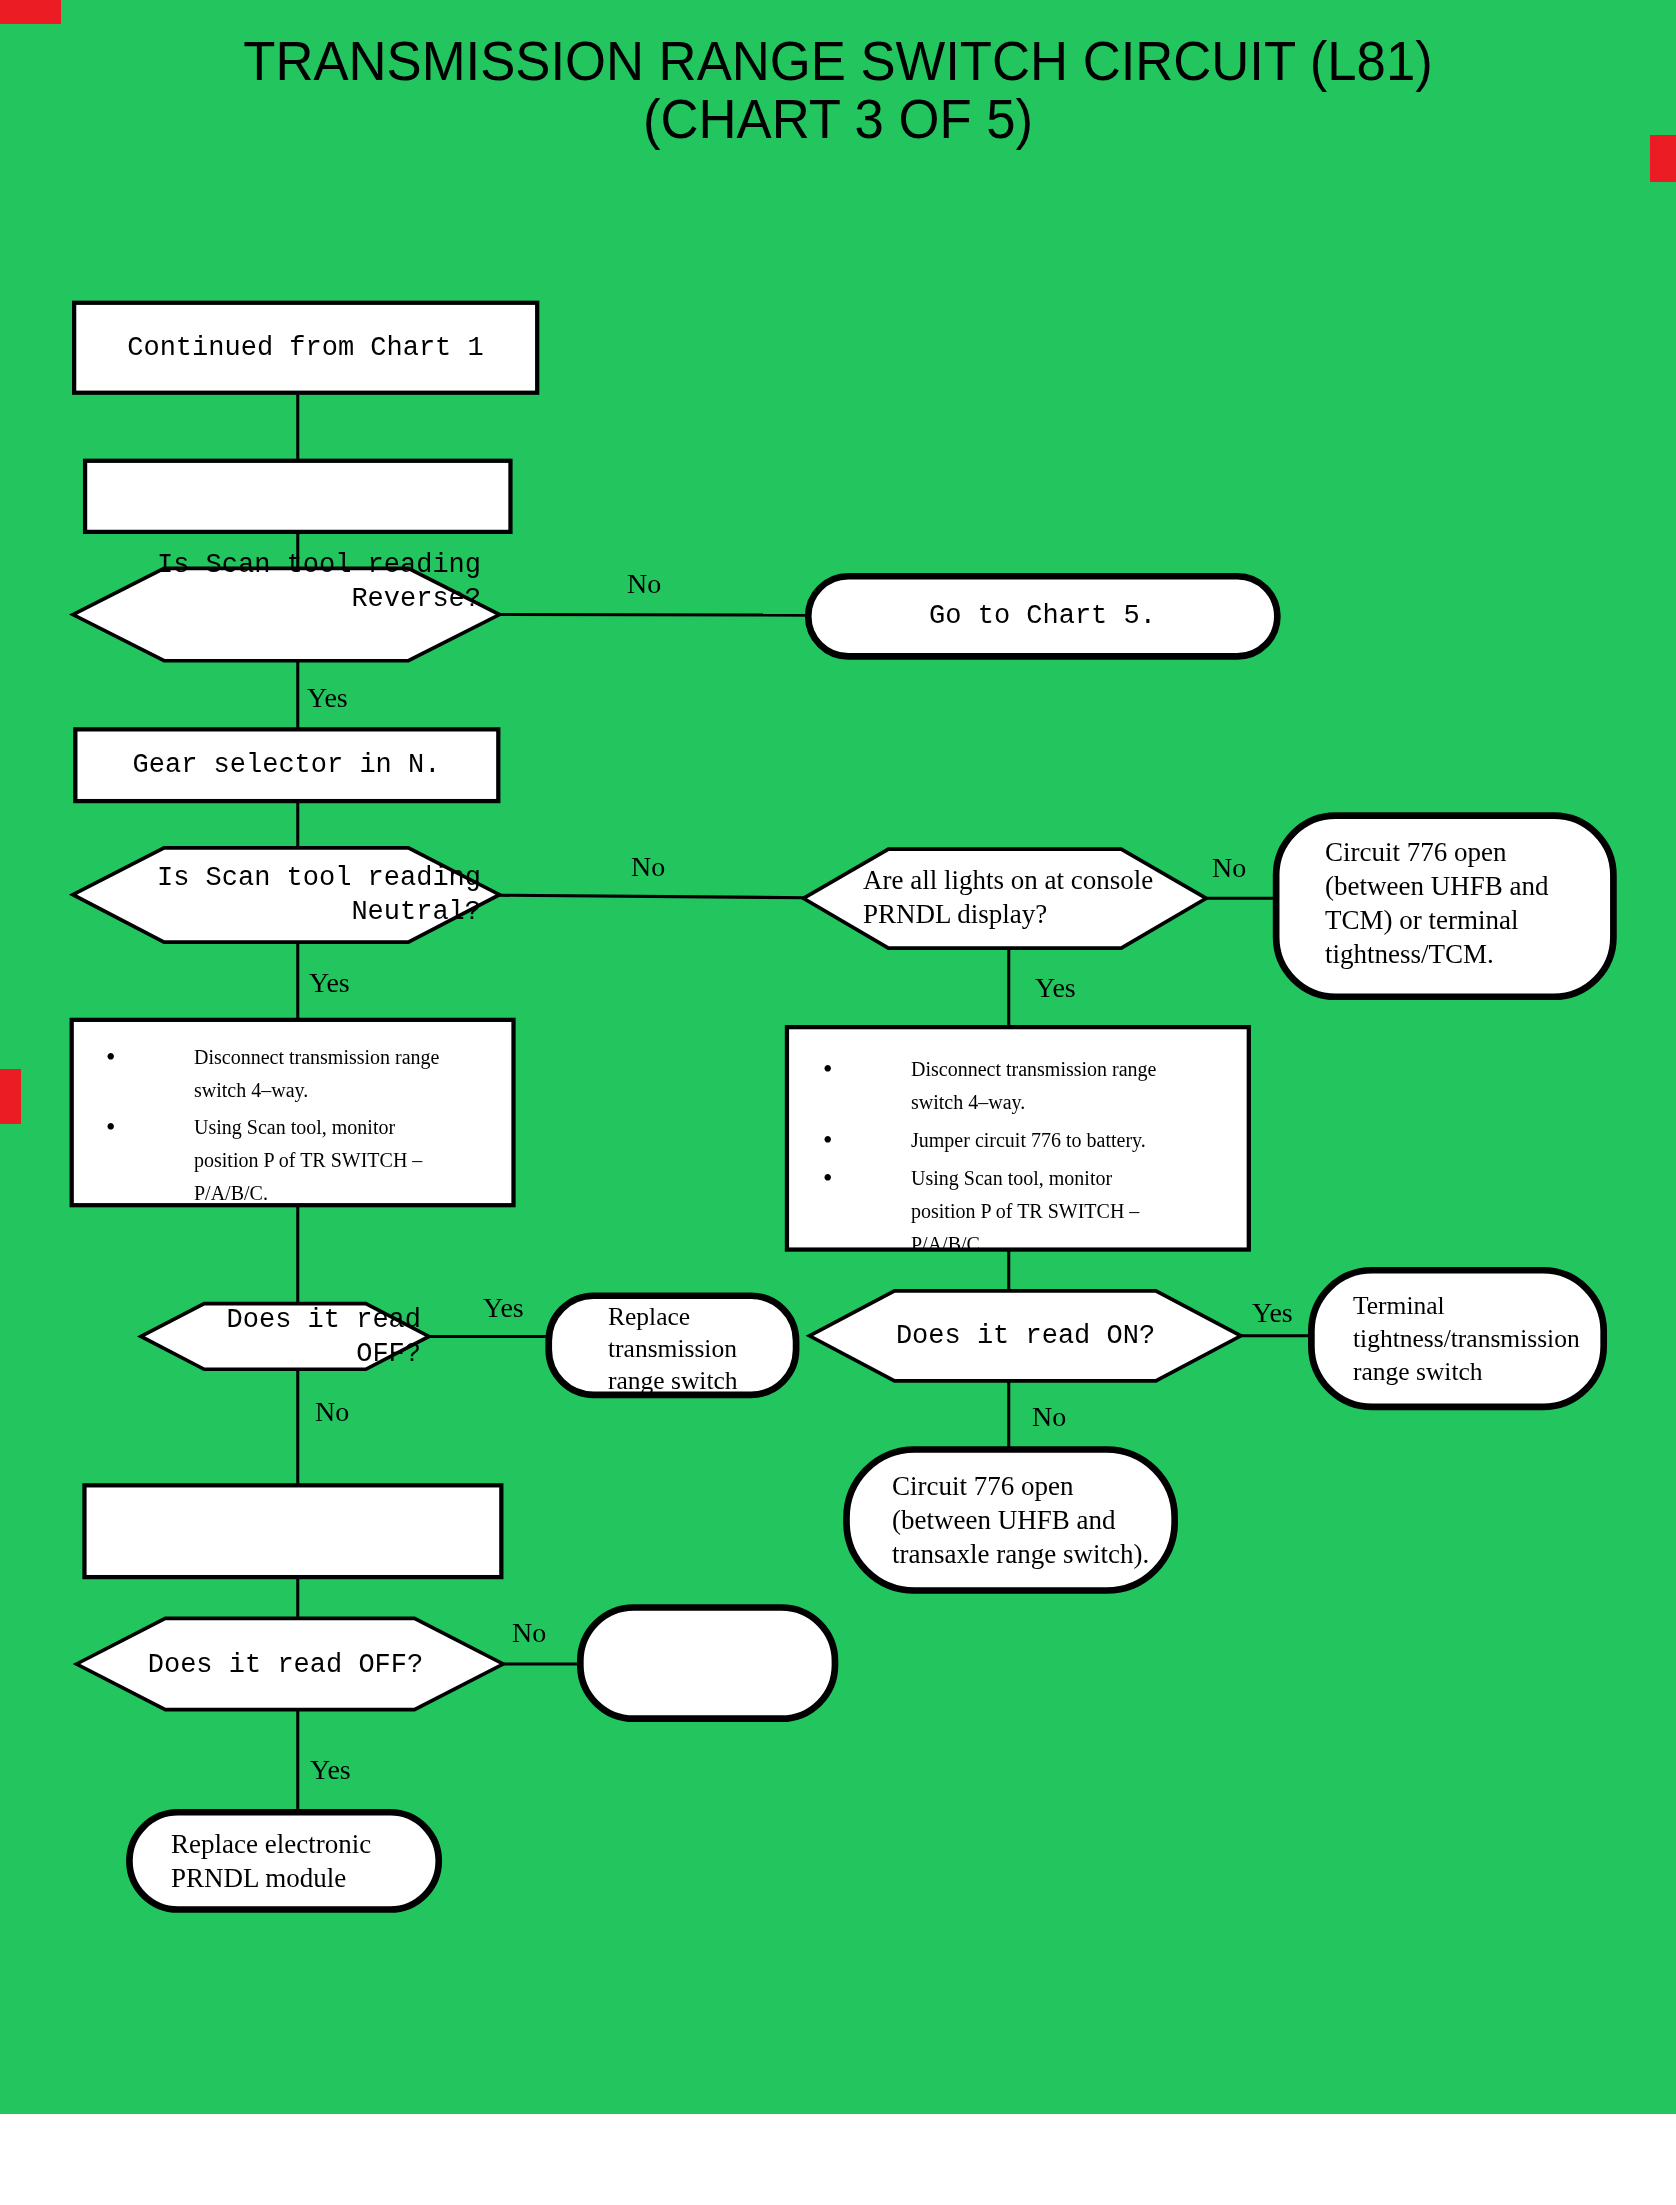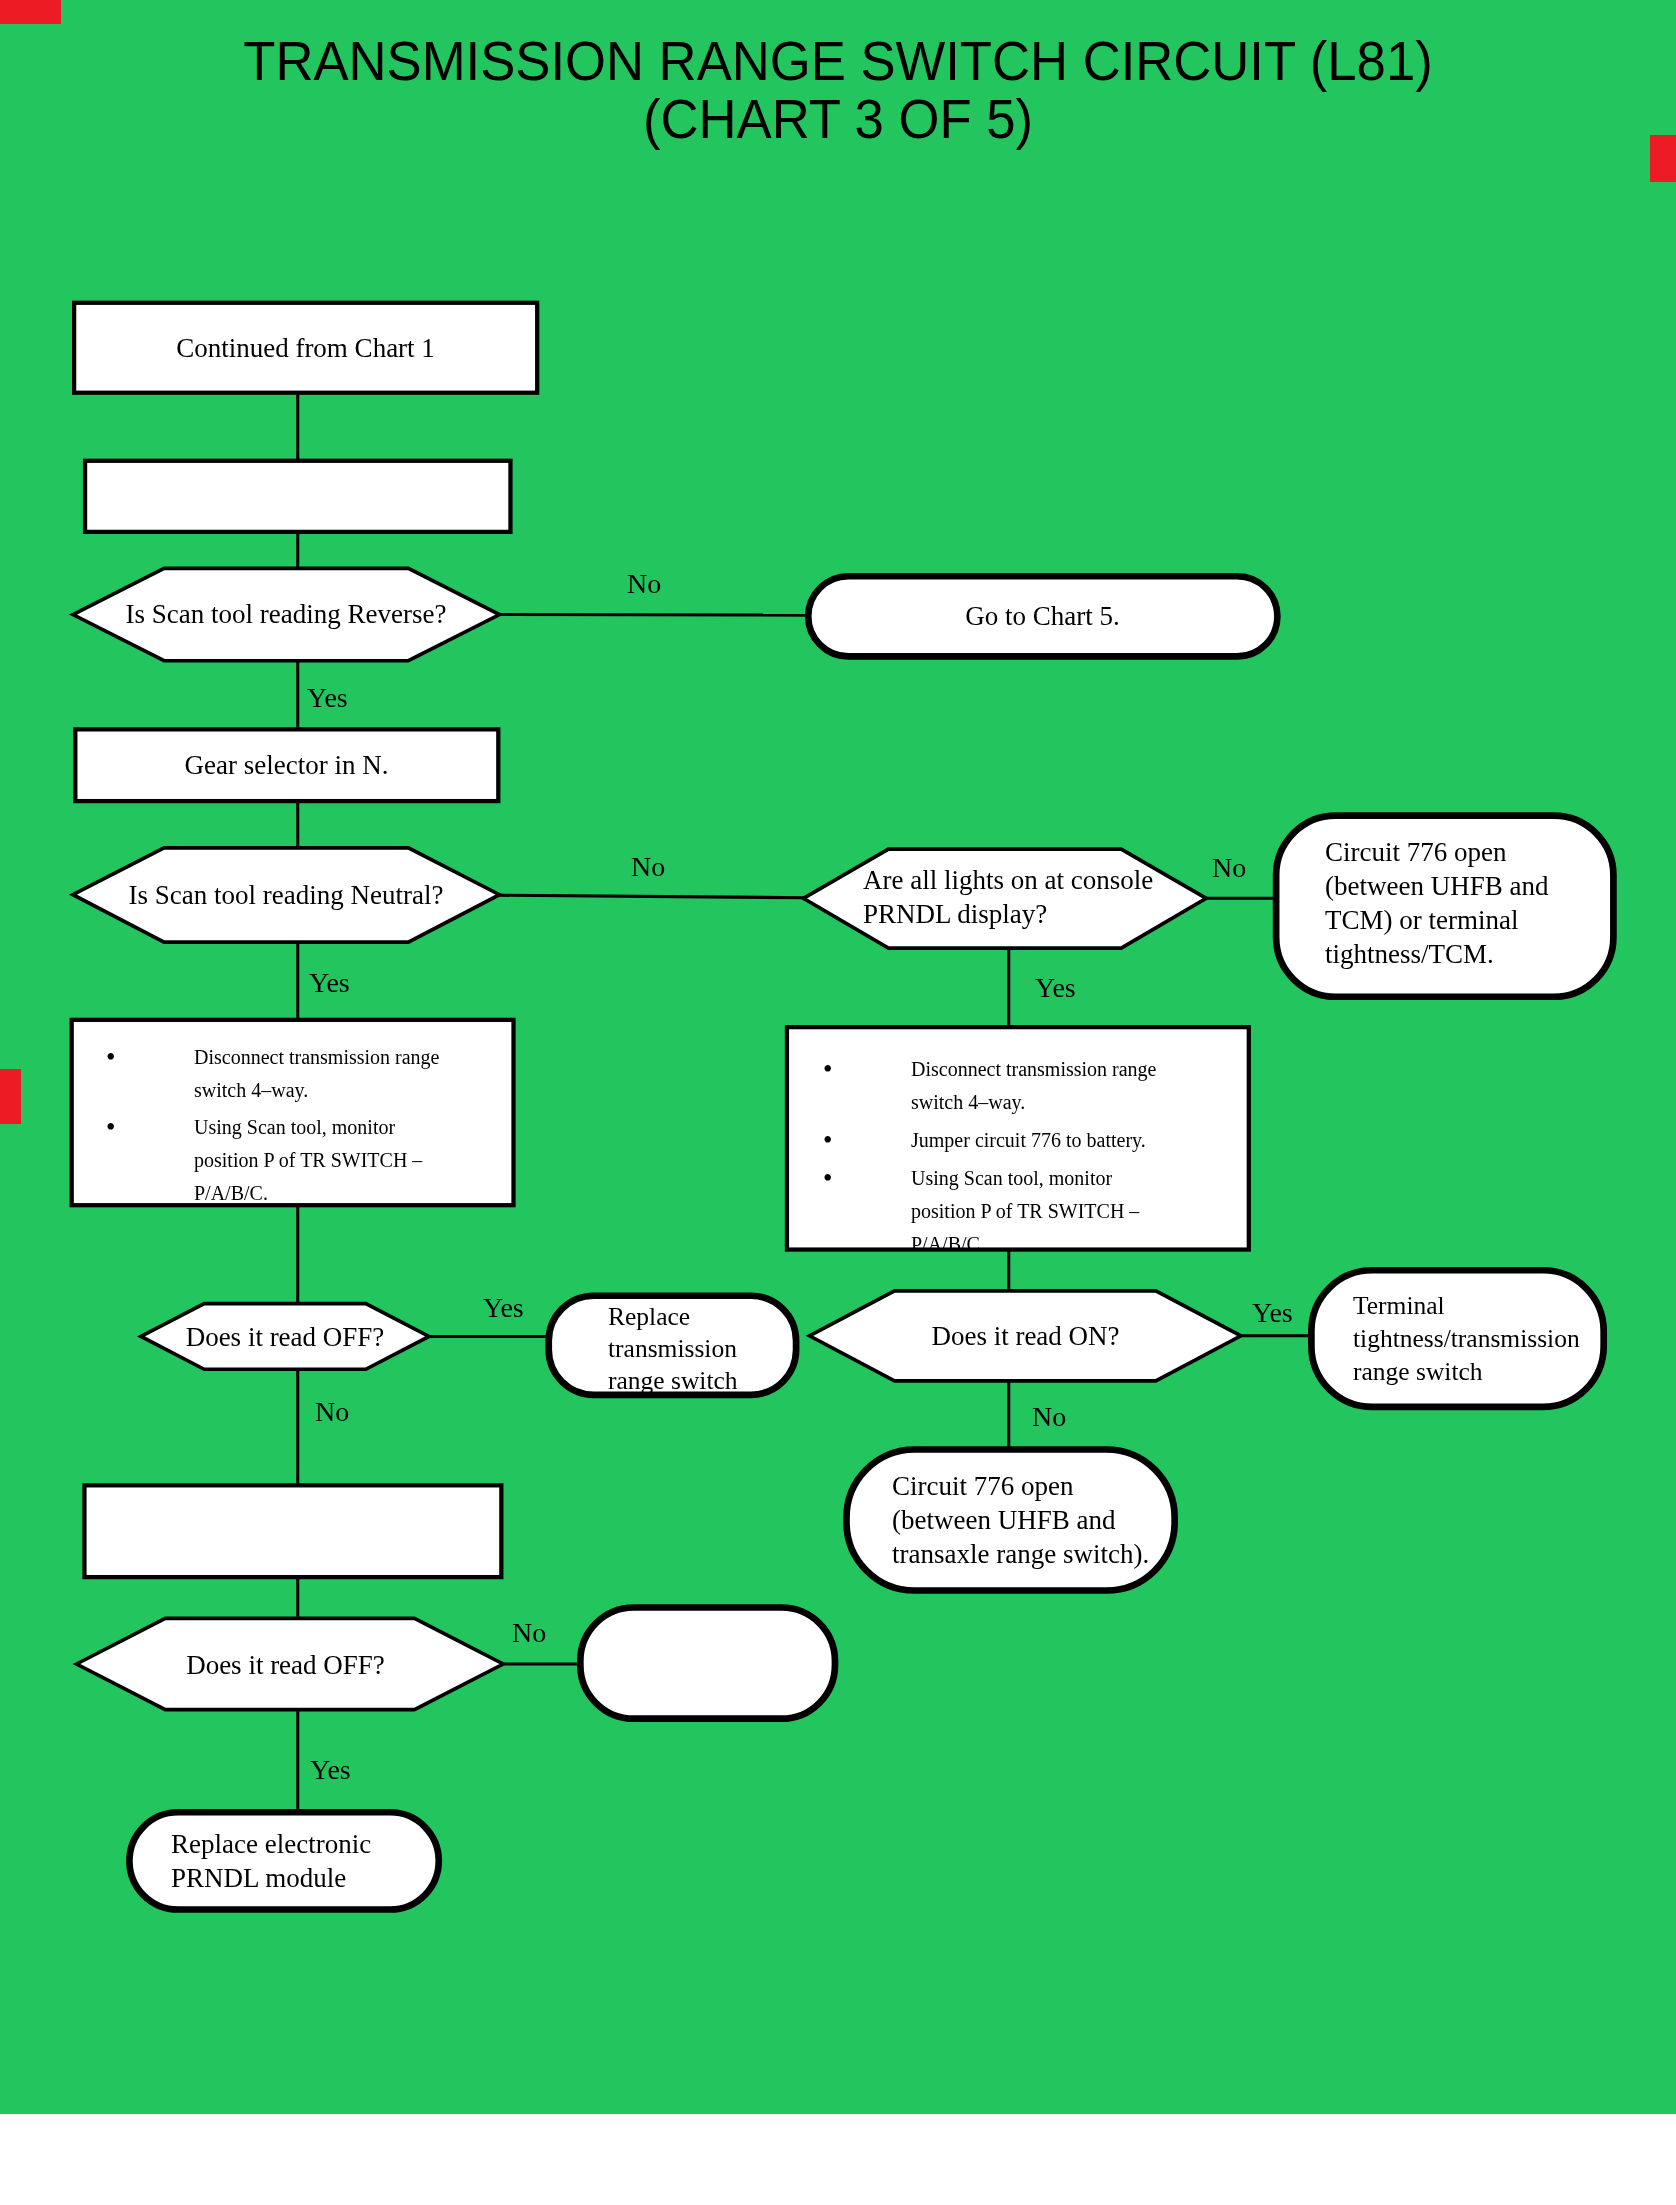--- a/index.html
+++ b/index.html
@@ -6,21 +6,21 @@
   #canvas{
     position:relative;
     width:1676px;height:2114px;
     background:#22c55e;
     font-family:"Liberation Serif", serif;
     color:#000000;
     overflow:hidden;
   }
   #shapes{position:absolute;left:0;top:0;width:1676px;height:2205px;}
   .txt{position:absolute;font-size:27px;line-height:34px;white-space:pre-line;}
-  .ctr{display:flex;align-items:center;justify-content:center;text-align:left;white-space:normal;}
+  .ctr{display:flex;align-items:center;justify-content:center;text-align:right;white-space:normal;font-family:Liberation Mono, monospace;}
   .title{
     position:absolute;left:0;top:32px;width:1676px;
     text-align:center;
     font-family:"Liberation Sans", sans-serif;
     font-size:56px;line-height:58px;font-weight:normal;
     letter-spacing:0px;
     transform:scaleX(0.94);transform-origin:center top;
   }
   .edge-label{position:absolute;font-size:28px;line-height:29px;}
   .bullet-box{position:absolute;box-sizing:border-box;}
@@ -85,21 +85,21 @@
       <rect x="213" y="2982" width="509" height="160" rx="80" ry="80"></rect>
     </g>
   </svg>
 
   <div class="title">
     <div>TRANSMISSION RANGE SWITCH CIRCUIT (L81)</div>
     <div>(CHART 3 OF 5)</div>
   </div>
 
   <div class="txt ctr" style="left:74px;top:303px;width:463px;height:90px;">Continued from Chart 1</div>
-  <div class="txt ctr" style="left:91px;top:568px;width:390px;height:92px;">Is Scan tool reading Reverse?</div>
+  <div class="txt ctr" style="left:91px;top:536px;width:390px;height:92px;">Is Scan tool reading Reverse?</div>
   <div class="txt ctr" style="left:808px;top:576px;width:469px;height:80px;">Go to Chart 5.</div>
   <div class="txt ctr" style="left:75px;top:729px;width:423px;height:72px;">Gear selector in N.</div>
   <div class="txt ctr" style="left:91px;top:848px;width:390px;height:94px;">Is Scan tool reading Neutral?</div>
   <div class="txt" style="left:863px;top:863px;width:340px;">Are all lights on at console
 PRNDL display?</div>
   <div class="txt" style="left:1325px;top:835px;width:267px;">Circuit 776 open
 (between UHFB and
 TCM) or terminal
 tightness/TCM.</div>
 

